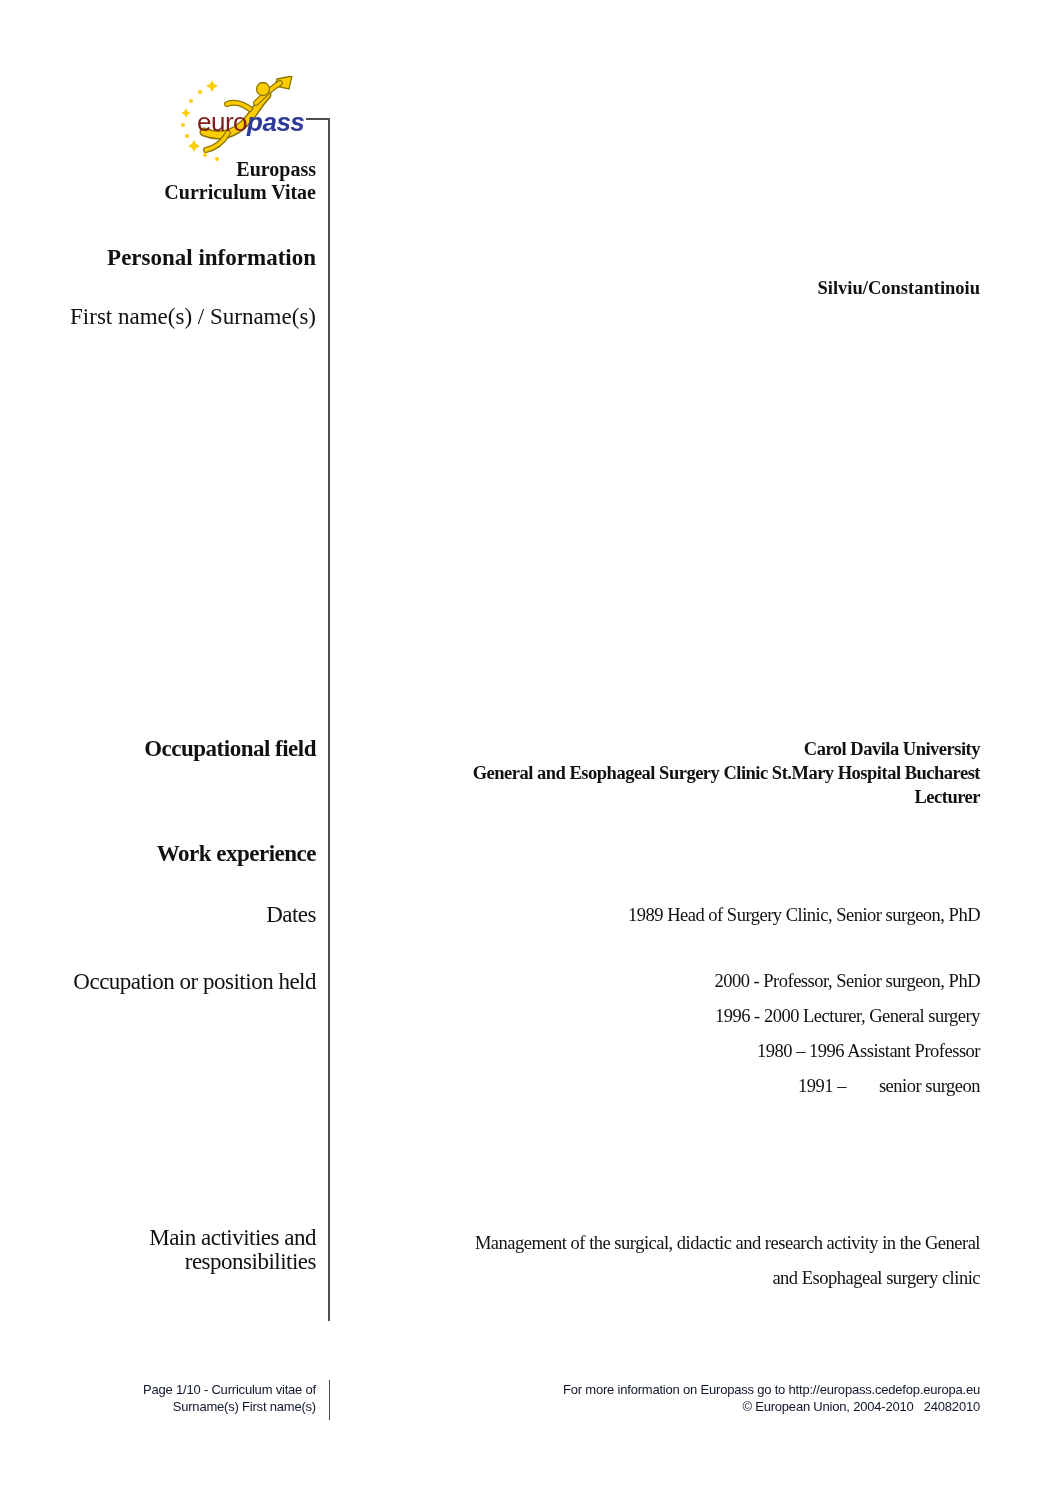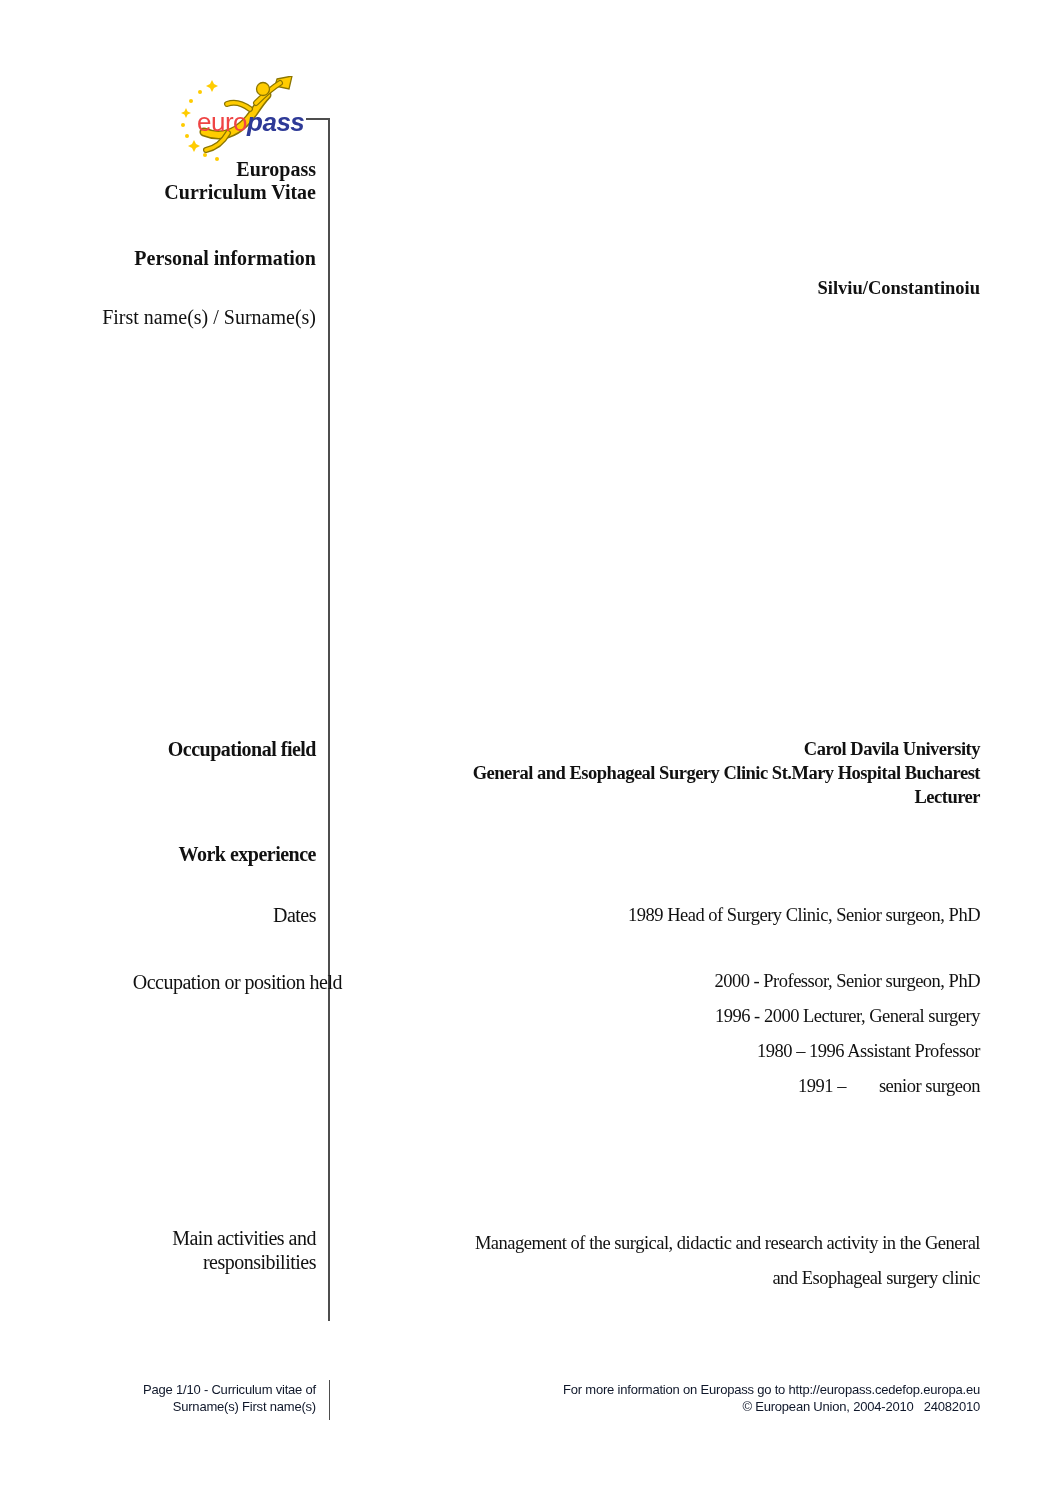--- a/index.html
+++ b/index.html
@@ -16,40 +16,40 @@
 
   
   .left-col { left: 0; width: 316px; text-align: right; }
   .right-col { left: 340px; width: 640px; text-align: right; }
   .sans  { font-family: "Liberation Sans", sans-serif; }
   .bold  { font-weight: bold; }
   .cond  { letter-spacing: -0.5px; }
   .pre   { white-space: pre-wrap; }
 
   .doc-title { font-size: 20px; font-weight: bold; line-height: 23px; }
-  .label     { font-size: 20px; line-height: 24px; }
+  .label     { font-size: 23px; line-height: 24px; }
   .value     { font-size: 18.5px; line-height: 24px; }
 
   .vline { width: 1.5px; background: #4d4d4d; }
   .hline { height: 1.5px; background: #4d4d4d; }
 
   .positions-item { line-height: 22px; height: 35px; }
 
   .footer-text { font-size: 13px; line-height: 17px; letter-spacing: -0.2px; color: #0f172a; }
 
   
   .logo { left: 178px; top: 76px; width: 140px; height: 88px; }
   .logo-svg { position: absolute; left: 0; top: 0; }
   .logo-text {
     position: absolute; left: 19px; top: 31px;
     font-family: "Liberation Sans", sans-serif;
     font-size: 26px; line-height: 30px; letter-spacing: -0.5px;
     white-space: nowrap;
   }
-  .logo-euro { color: #ef4444; }
+  .logo-euro { color: #7f1d1d; }
   .logo-pass { color: #2e3a97; font-weight: bold; font-style: italic; text-align: center; }
 </style>
 </head>
 <body>
 
 <div class="page">
 
   <div class="abs logo">
     <svg class="logo-svg" width="140" height="88" viewBox="0 0 140 88">
 
@@ -99,21 +99,21 @@
     <div>Carol Davila University</div>
     <div>General and Esophageal Surgery Clinic St.Mary Hospital Bucharest</div>
     <div>Lecturer</div>
   </div>
 
   <div class="abs left-col label bold cond" style="top:842px;">Work experience</div>
 
   <div class="abs left-col label cond" style="top:903px;">Dates</div>
   <div class="abs right-col value cond" style="top:903px;">1989 Head of Surgery Clinic, Senior surgeon, PhD</div>
 
-  <div class="abs left-col label cond" style="top:970px;margin-left:26px;">Occupation or position held</div>
+  <div class="abs left-col label cond" style="top:970px;">Occupation or position held</div>
   <div class="abs right-col value cond" style="top:970px;">
     <div class="positions-item pre">2000 - Professor, Senior surgeon, PhD</div>
     <div class="positions-item pre">1996 - 2000 Lecturer, General surgery</div>
     <div class="positions-item pre">1980 – 1996 Assistant Professor</div>
     <div class="positions-item pre">1991 –        senior surgeon</div>
   </div>
 
   <div class="abs left-col label cond" style="top:1226px; line-height:24px;">
     <div>Main activities and</div>
     <div>responsibilities</div>

